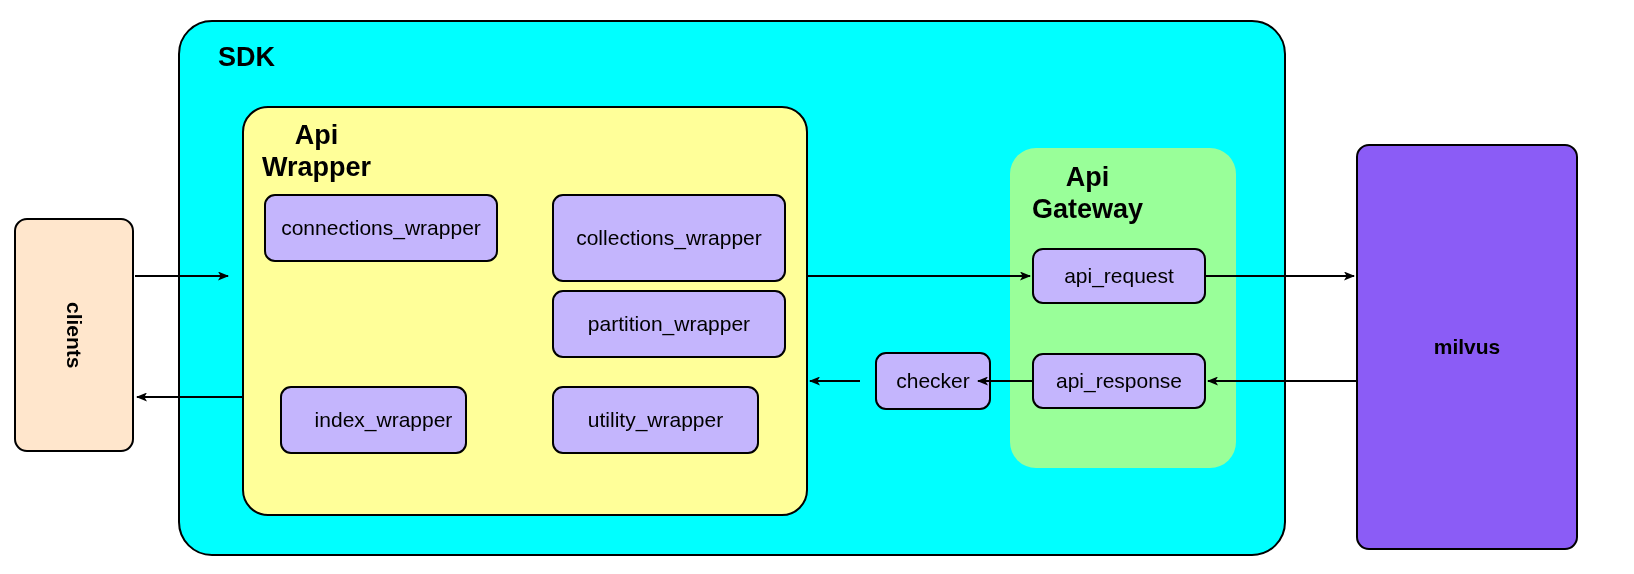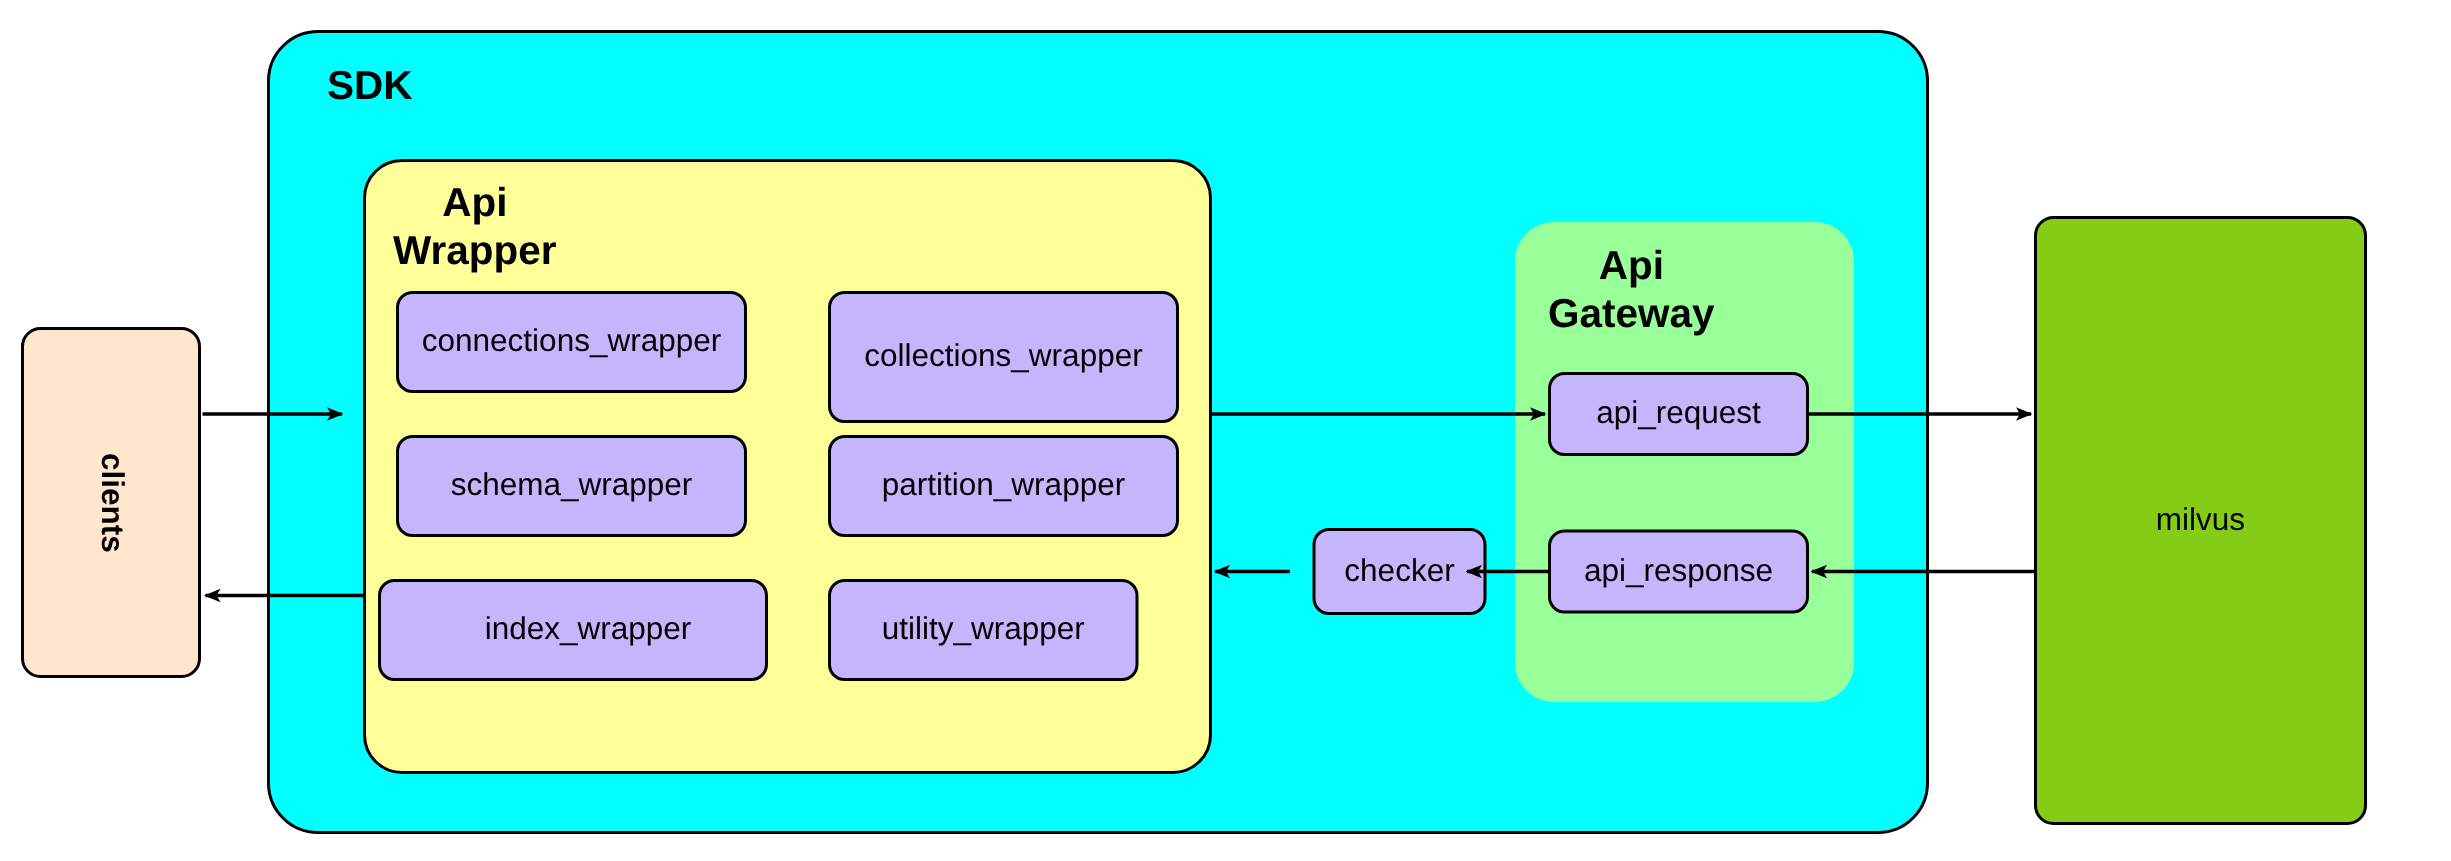--- a/index.html
+++ b/index.html
@@ -85,23 +85,23 @@
     font-size: 21px;
     line-height: 1.1;
   }
 
   
   .actor-clients {
     background: #ffe6cc;
     border-radius: 13px;
   }
   .actor-milvus {
-    background: #84cc16;
+    background: #8b5cf6;
     border-radius: 13px;
-    font-weight: normal;
+    font-weight: bold;
     font-size: 21px;
     text-align: center;
   }
   .vertical-label {
     font-weight: bold;
     font-size: 21px;
     writing-mode: vertical-rl;
     text-orientation: mixed;
     white-space: nowrap;
   }
@@ -127,24 +127,21 @@
   </div>
 
   <div class="node container-wrapper" style="left:242px; top:106px; width:566px; height:410px;">
     <span class="container-title title-wrapper">Api
 Wrapper</span>
   </div>
 
   <div class="node leaf" style="left:264px; top:194px; width:234px; height:68px;">
     <span>connections_wrapper</span>
   </div>
-  <div class="node leaf" style="left:264px; top:290px; width:234px; height:68px;">
-    <span>schema_wrapper</span>
-  </div>
-  <div class="node leaf" style="left:252px; top:386px; width:260px; height:68px;padding-left:20px;">
+  <div class="node leaf" style="left:280px; top:386px; width:187px; height:68px;padding-left:20px;">
     <span>index_wrapper</span>
   </div>
 
   <div class="node leaf" style="left:552px; top:194px; width:234px; height:88px;">
     <span>collections_wrapper</span>
   </div>
   <div class="node leaf" style="left:552px; top:290px; width:234px; height:68px;">
     <span>partition_wrapper</span>
   </div>
   <div class="node leaf" style="left:552px; top:386px; width:207px; height:68px;">

